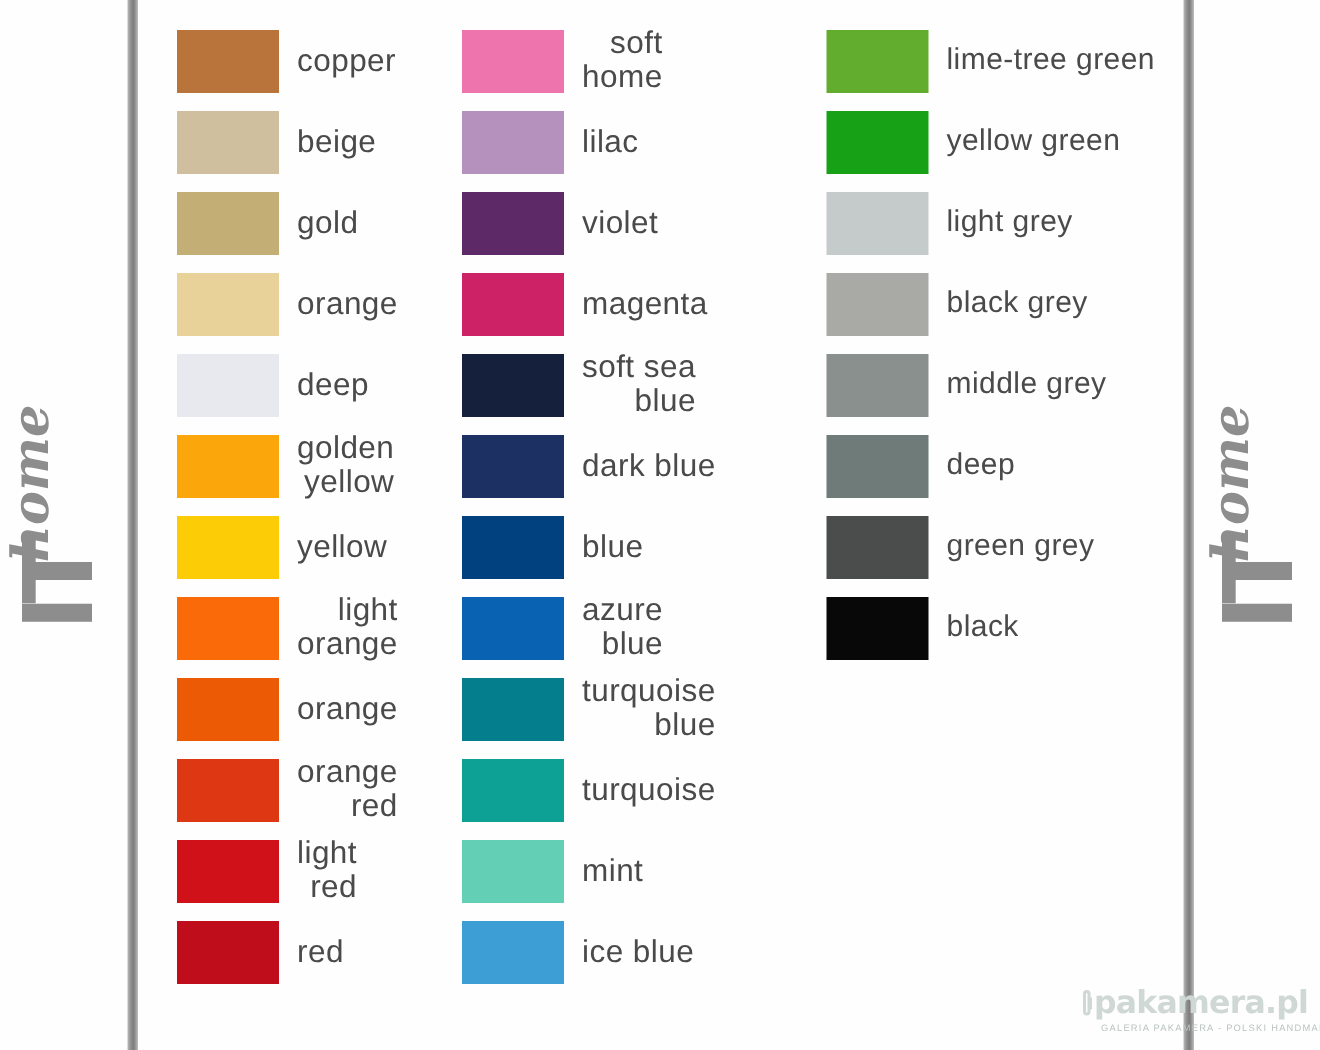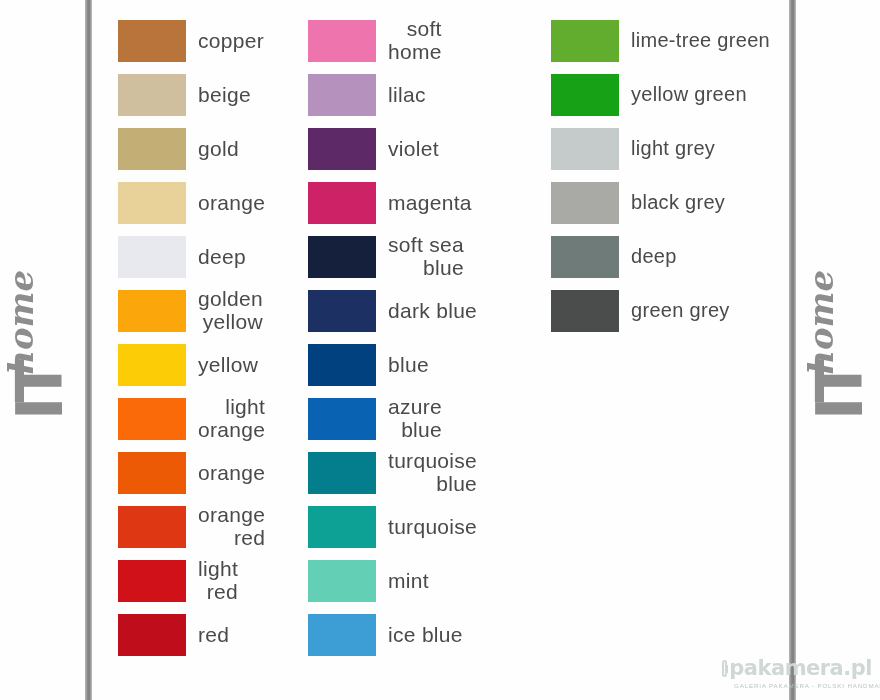--- a/index.html
+++ b/index.html
@@ -293,26 +293,34 @@
         </div>
         <div class="swatch-row">
           <div class="swatch" style="background: rgb(197, 202, 203);"></div>
           <div class="swatch-label">light grey</div>
         </div>
         <div class="swatch-row">
           <div class="swatch" style="background: rgb(169, 170, 165);"></div>
           <div class="swatch-label">black grey</div>
         </div>
         <div class="swatch-row">
+          <div class="swatch" style="background: rgb(138, 144, 142);"></div>
+          <div class="swatch-label">middle grey</div>
+        </div>
+        <div class="swatch-row">
           <div class="swatch" style="background: rgb(111, 123, 121);"></div>
           <div class="swatch-label">deep</div>
         </div>
         <div class="swatch-row">
           <div class="swatch" style="background: rgb(75, 77, 76);"></div>
           <div class="swatch-label">green grey</div>
+        </div>
+        <div class="swatch-row">
+          <div class="swatch" style="background: rgb(8, 8, 8);"></div>
+          <div class="swatch-label">black</div>
         </div>
       </div>
   </div>
 
   <div class="watermark">
     <div class="wm-main">
       <span class="wm-clip"></span>
       <span>pakamera.pl</span>
     </div>
     <div class="wm-sub">GALERIA PAKAMERA - POLSKI HANDMADE W SIECI</div>

